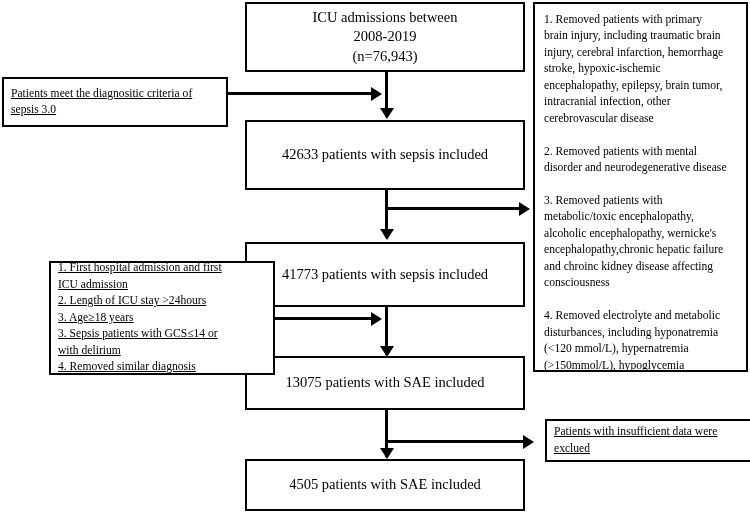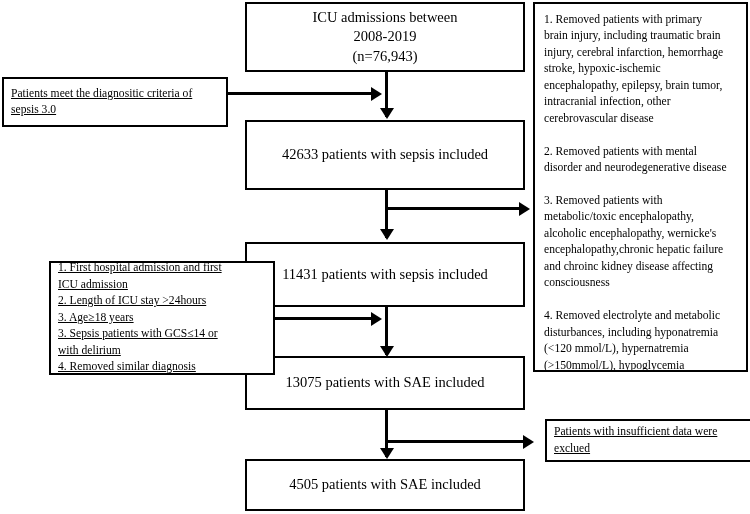--- a/index.html
+++ b/index.html
@@ -120,21 +120,21 @@
     <span class="txt">ICU admissions between
 2008-2019
 (n=76,943)</span>
   </div>
 
   <div class="box center main-box" style="left:245px; top:120px; width:280px; height:70px;">
     <span class="txt">42633 patients with sepsis included</span>
   </div>
 
   <div class="box center main-box" style="left:245px; top:242px; width:280px; height:65px;">
-    <span class="txt">11431  patients with sepsis included</span>
+    <span class="txt">41773  patients with sepsis included</span>
   </div>
 
   <div class="box center main-box" style="left:245px; top:356px; width:280px; height:54px;">
     <span class="txt">13075  patients with SAE included</span>
   </div>
 
   <div class="box center main-box" style="left:245px; top:459px; width:280px; height:52px;">
     <span class="txt">4505  patients with SAE included</span>
   </div>
 

